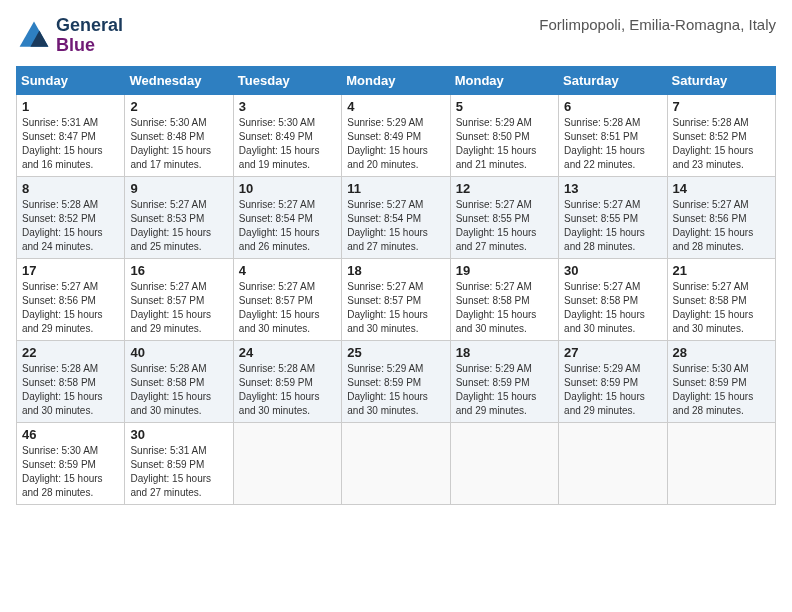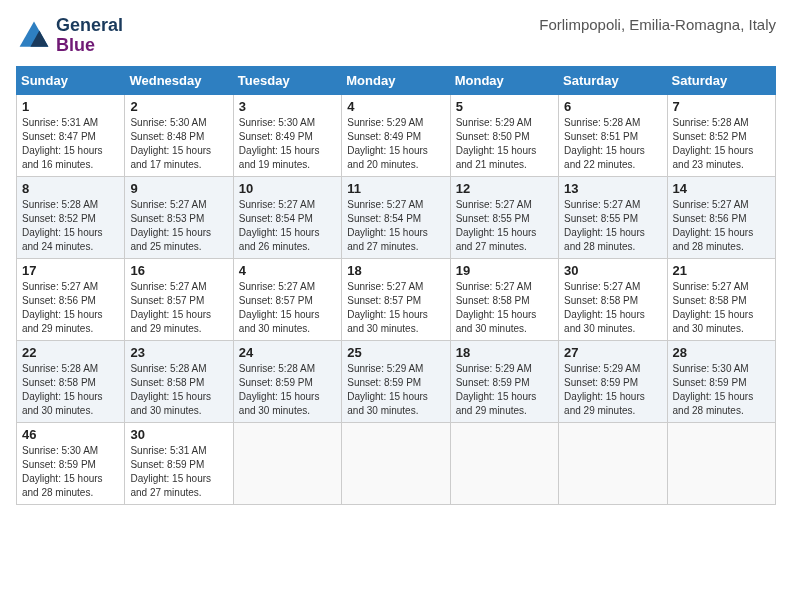--- a/index.html
+++ b/index.html
@@ -292,21 +292,21 @@
       <tr>
         <td>
         <span class="day-number">22</span>
         <div class="day-info">
           Sunrise: 5:28 AM<br>
           Sunset: 8:58 PM<br>
           Daylight: 15 hours and 30 minutes.
         </div>
       </td>
         <td>
-        <span class="day-number">23</span>
+        <span class="day-number">40</span>
         <div class="day-info">
           Sunrise: 5:28 AM<br>
           Sunset: 8:58 PM<br>
           Daylight: 15 hours and 30 minutes.
         </div>
       </td>
         <td>
         <span class="day-number">24</span>
         <div class="day-info">
           Sunrise: 5:28 AM<br>

